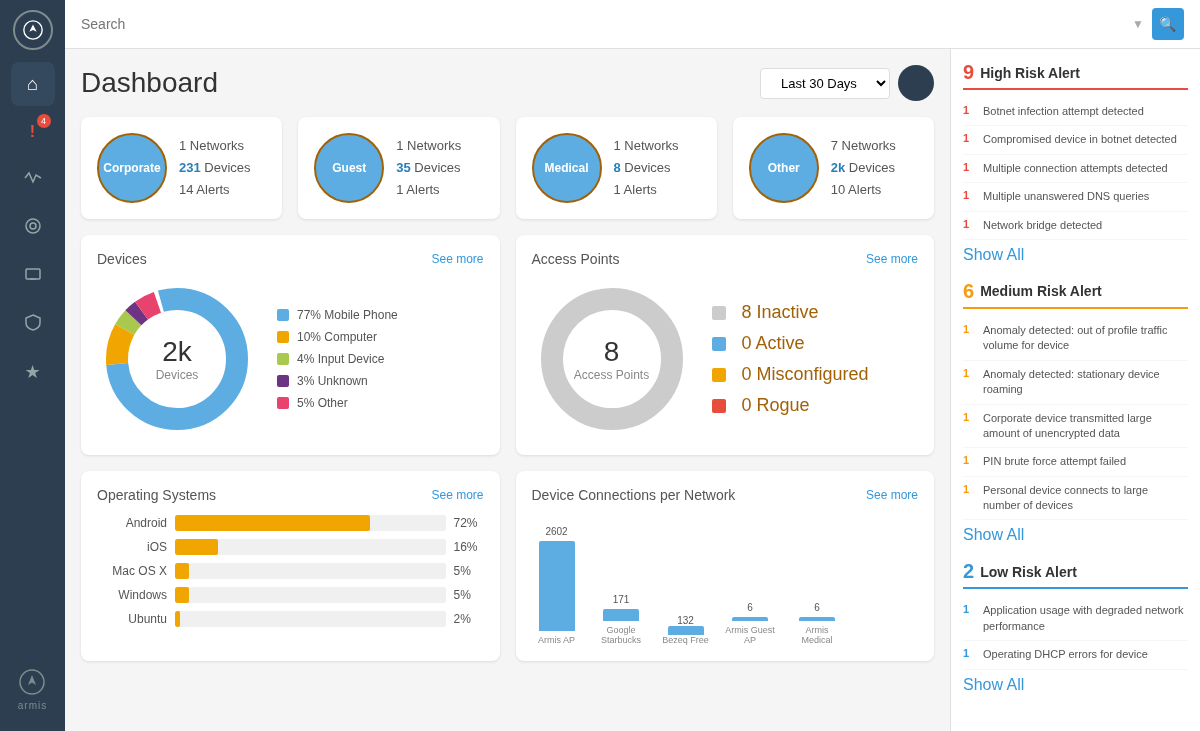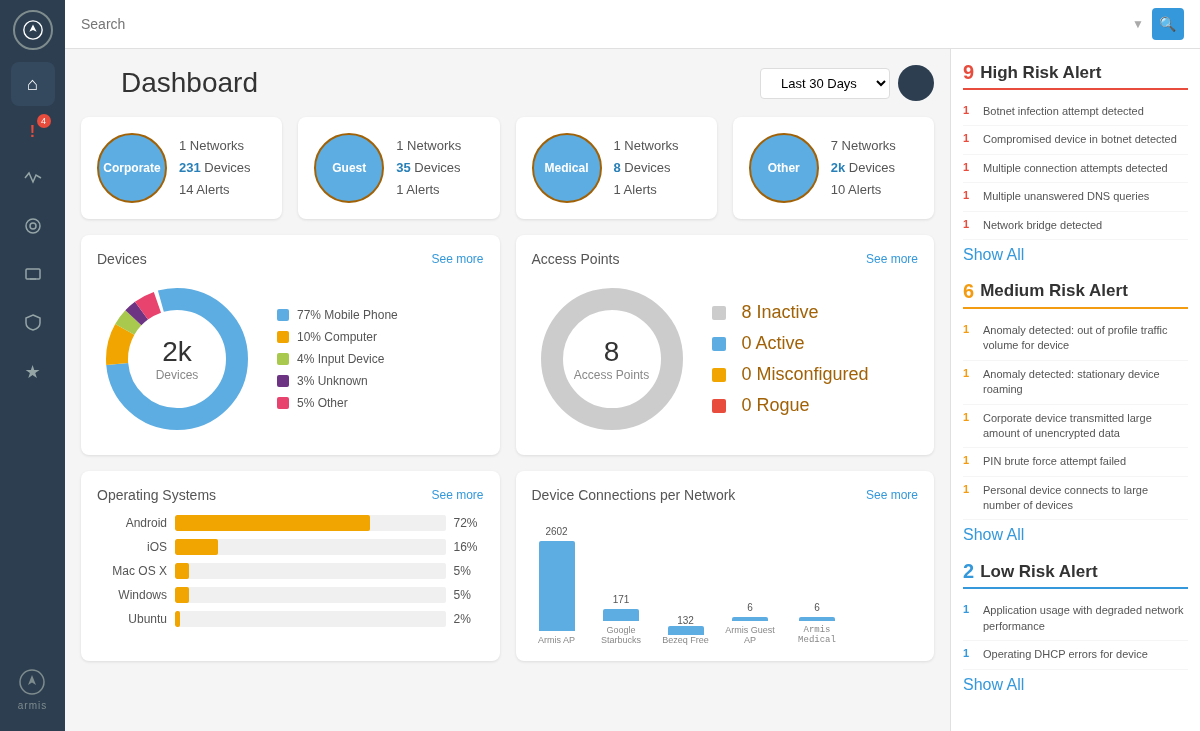--- a/index.html
+++ b/index.html
@@ -97,21 +97,20 @@
     .dashboard-header {
       display: flex;
       align-items: center;
       justify-content: space-between;
       margin-bottom: 16px;
     }
     .dashboard-title {
       font-size: 28px;
       font-weight: 300;
       color: #333;
-      margin-left: 40px;
     }
     .time-filter {
       display: flex;
       align-items: center;
       gap: 8px;
     }
     .time-select {
       border: 1px solid #ddd;
       padding: 6px 16px;
       border-radius: 4px;
@@ -245,21 +244,21 @@
     }
     .alert-section-header.medium { border-bottom-color: #f39c12; }
     .alert-section-header.low { border-bottom-color: #3498db; }
     .alert-count {
       font-size: 20px;
       font-weight: 700;
     }
     .alert-count.high { color: #e74c3c; }
     .alert-count.medium { color: #f39c12; }
     .alert-count.low { color: #3498db; }
-    .alert-section-title { font-size: 17px; font-weight: 600; color: #333; }
+    .alert-section-title { font-size: 14px; font-weight: 600; color: #333; }
 
     .alert-item {
       display: flex;
       gap: 8px;
       padding: 6px 0;
       border-bottom: 1px solid #f5f5f5;
       align-items: flex-start;
     }
     .alert-num {
       font-size: 11px;
@@ -551,21 +550,21 @@
               <span style="font-size:9px;color:#888;text-align:center;width:50px;">Bezeq Free</span>
             </div>
             <div style="display:flex;flex-direction:column;align-items:center;gap:4px;">
               <span style="font-size:10px;color:#555;">6</span>
               <div style="background:#5dade2;width:36px;height:4px;border-radius:2px 2px 0 0;"></div>
               <span style="font-size:9px;color:#888;text-align:center;width:55px;">Armis Guest AP</span>
             </div>
             <div style="display:flex;flex-direction:column;align-items:center;gap:4px;">
               <span style="font-size:10px;color:#555;">6</span>
               <div style="background:#5dade2;width:36px;height:4px;border-radius:2px 2px 0 0;"></div>
-              <span style="font-size:9px;color:#888;text-align:center;width:55px;font-family:Liberation Mono, monospace;">Armis Medical</span>
+              <span style="font-size:9px;color:#888;text-align:center;width:55px;">Armis Medical</span>
             </div>
           </div>
         </div>
       </div>
     </div>
 
     <div class="right-panel">
 
       <div class="alert-section">
         <div class="alert-section-header">

